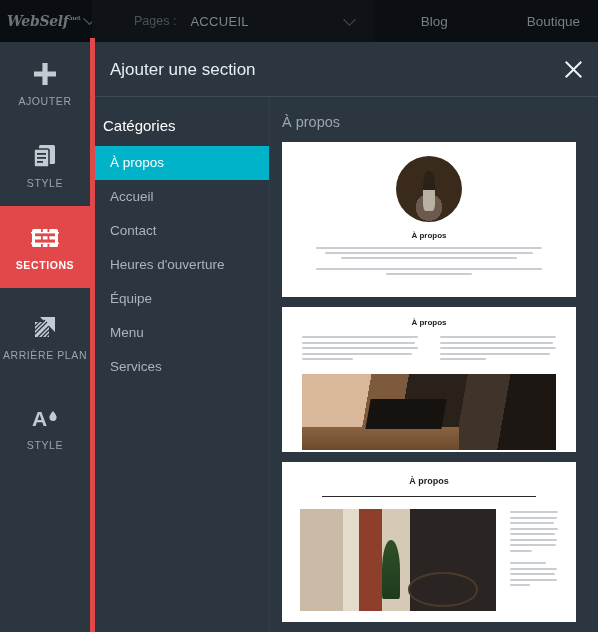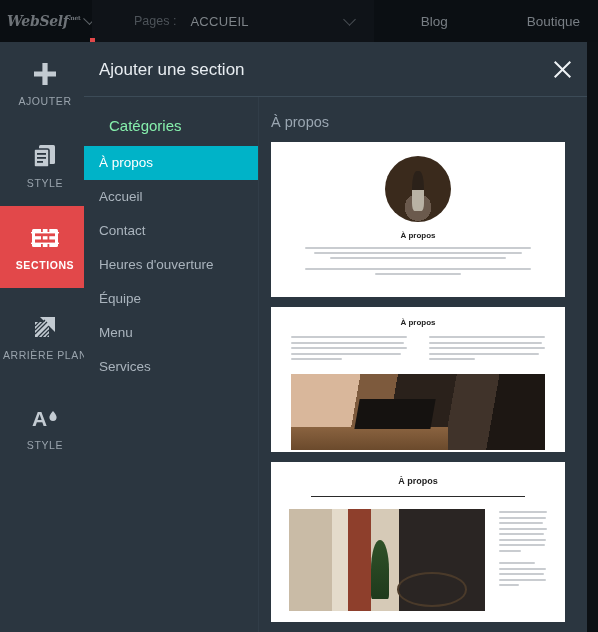--- a/index.html
+++ b/index.html
@@ -93,21 +93,21 @@
   .nav-item.active .nav-label { color: #fff; font-weight: bold; }
   .nav-ico { width: 30px; height: 30px; display:flex; align-items:center; justify-content:center; }
   .nav-ico svg { display: block; }
   .leftnav-red {
     position: absolute; left: 90px; top: 42px;
     width: 5px; height: 590px; background: #e2484a;
   }
 
   
   .modal {
-    position: absolute; left: 84px; top: 42px;
+    position: absolute; left: 95px; top: 42px;
     width: 503px; height: 516px;
     background: #2b3640;
   }
   .modal-header {
     height: 55px; position: relative;
     border-bottom: 1px solid #3c4b57;
   }
   .modal-title {
     position: absolute; left: 15px; top: 18px;
     font-size: 17px; color: #e8edf1; font-weight: normal;
@@ -120,22 +120,22 @@
   .modal-body { display: flex; height: 535px; }
 
   
   .cats {
     width: 175px; height: 535px;
     background: #2b3640;
     padding-top: 10px;
     border-right: 1px solid #313d48;
   }
   .cats-heading {
-    font-size: 15px; color: #86efac;
-    padding: 10px 0 12px 25px;
+    font-size: 15px; color: #ffffff;
+    padding: 10px 0 12px 8px;
   }
   .cat-item {
     height: 34px; line-height: 34px;
     padding-left: 15px;
     font-size: 13.5px; color: #aab4bd;
     cursor: pointer;
   }
   .cat-item.active { background: #00b3c8; color: #ffffff; }
 
   

